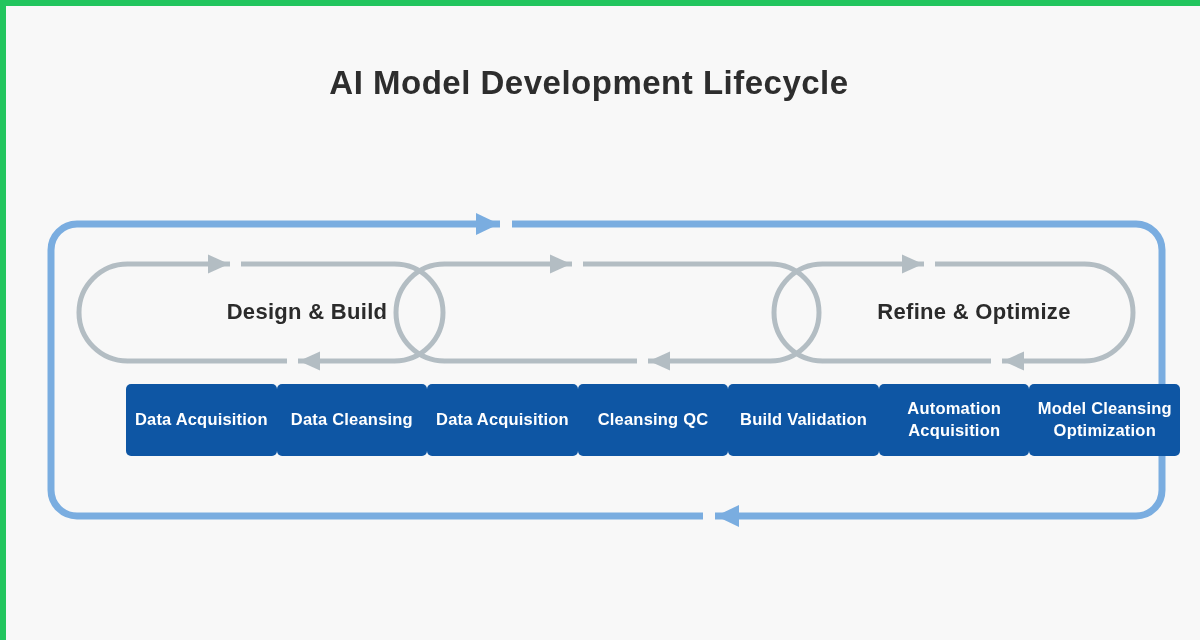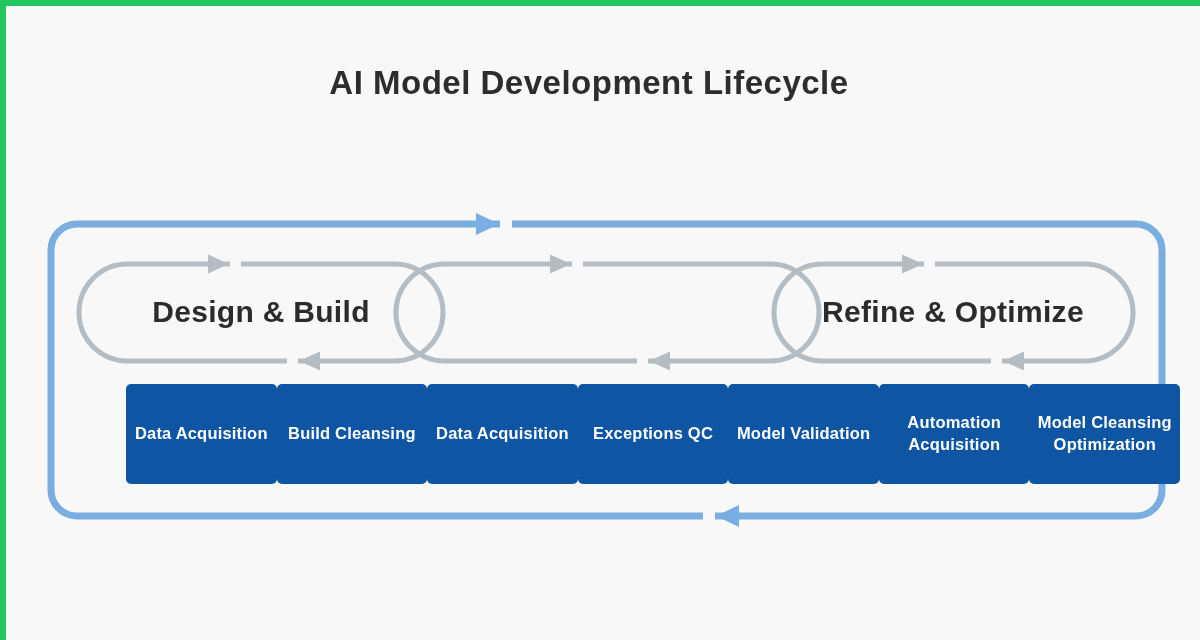--- a/index.html
+++ b/index.html
@@ -20,32 +20,33 @@
     font-weight:700;
     letter-spacing:.5px;
     color:#2d2d2d;
   }
   .diagram-svg{position:absolute;left:0;top:0;}
   .phase-label{
     position:absolute;
     top:306px;
     transform:translate(-50%,-50%);
     white-space:nowrap;
-    font-size:30px;
+    font-size:22px;
     font-weight:700;
     letter-spacing:.3px;
     color:#2b2b2b;
+    margin-left:46px;
   }
   .pl1{left:255px;}
   .pl2{left:601px;}
-  .pl3{left:947px;}
+  .pl3{left:922px;}
   .steps-row{
     position:absolute;
     left:73px;top:378px;
-    width:1054px;height:100px;
+    width:1054px;height:72px;
     display:flex;
     padding-left:47px;
   }
   .step-box{
     flex:1 1 0;
     background:#0e56a4;
     border-radius:5px;
     color:#ffffff;
     font-size:16.5px;
     font-weight:700;
@@ -105,21 +106,21 @@
       <polygon points="643,355 664,345.5 664,364.5"></polygon>
       <polygon points="997,355 1018,345.5 1018,364.5"></polygon>
     </g>
   </svg>
 
   <div class="phase-label pl1">Design &amp; Build</div>
   <div class="phase-label pl3">Refine &amp; Optimize</div>
 
   <div class="steps-row">
     <div class="step-box">Data Acquisition</div>
-    <div class="step-box">Build Cleansing</div>
+    <div class="step-box">Data Cleansing</div>
     <div class="step-box">Data Acquisition</div>
-    <div class="step-box">Exceptions QC</div>
-    <div class="step-box">Model Validation</div>
+    <div class="step-box">Cleansing QC</div>
+    <div class="step-box">Build Validation</div>
     <div class="step-box">Automation Acquisition</div>
     <div class="step-box">Model Cleansing Optimization</div>
   </div>
 
 </div>
 
 </body></html>

